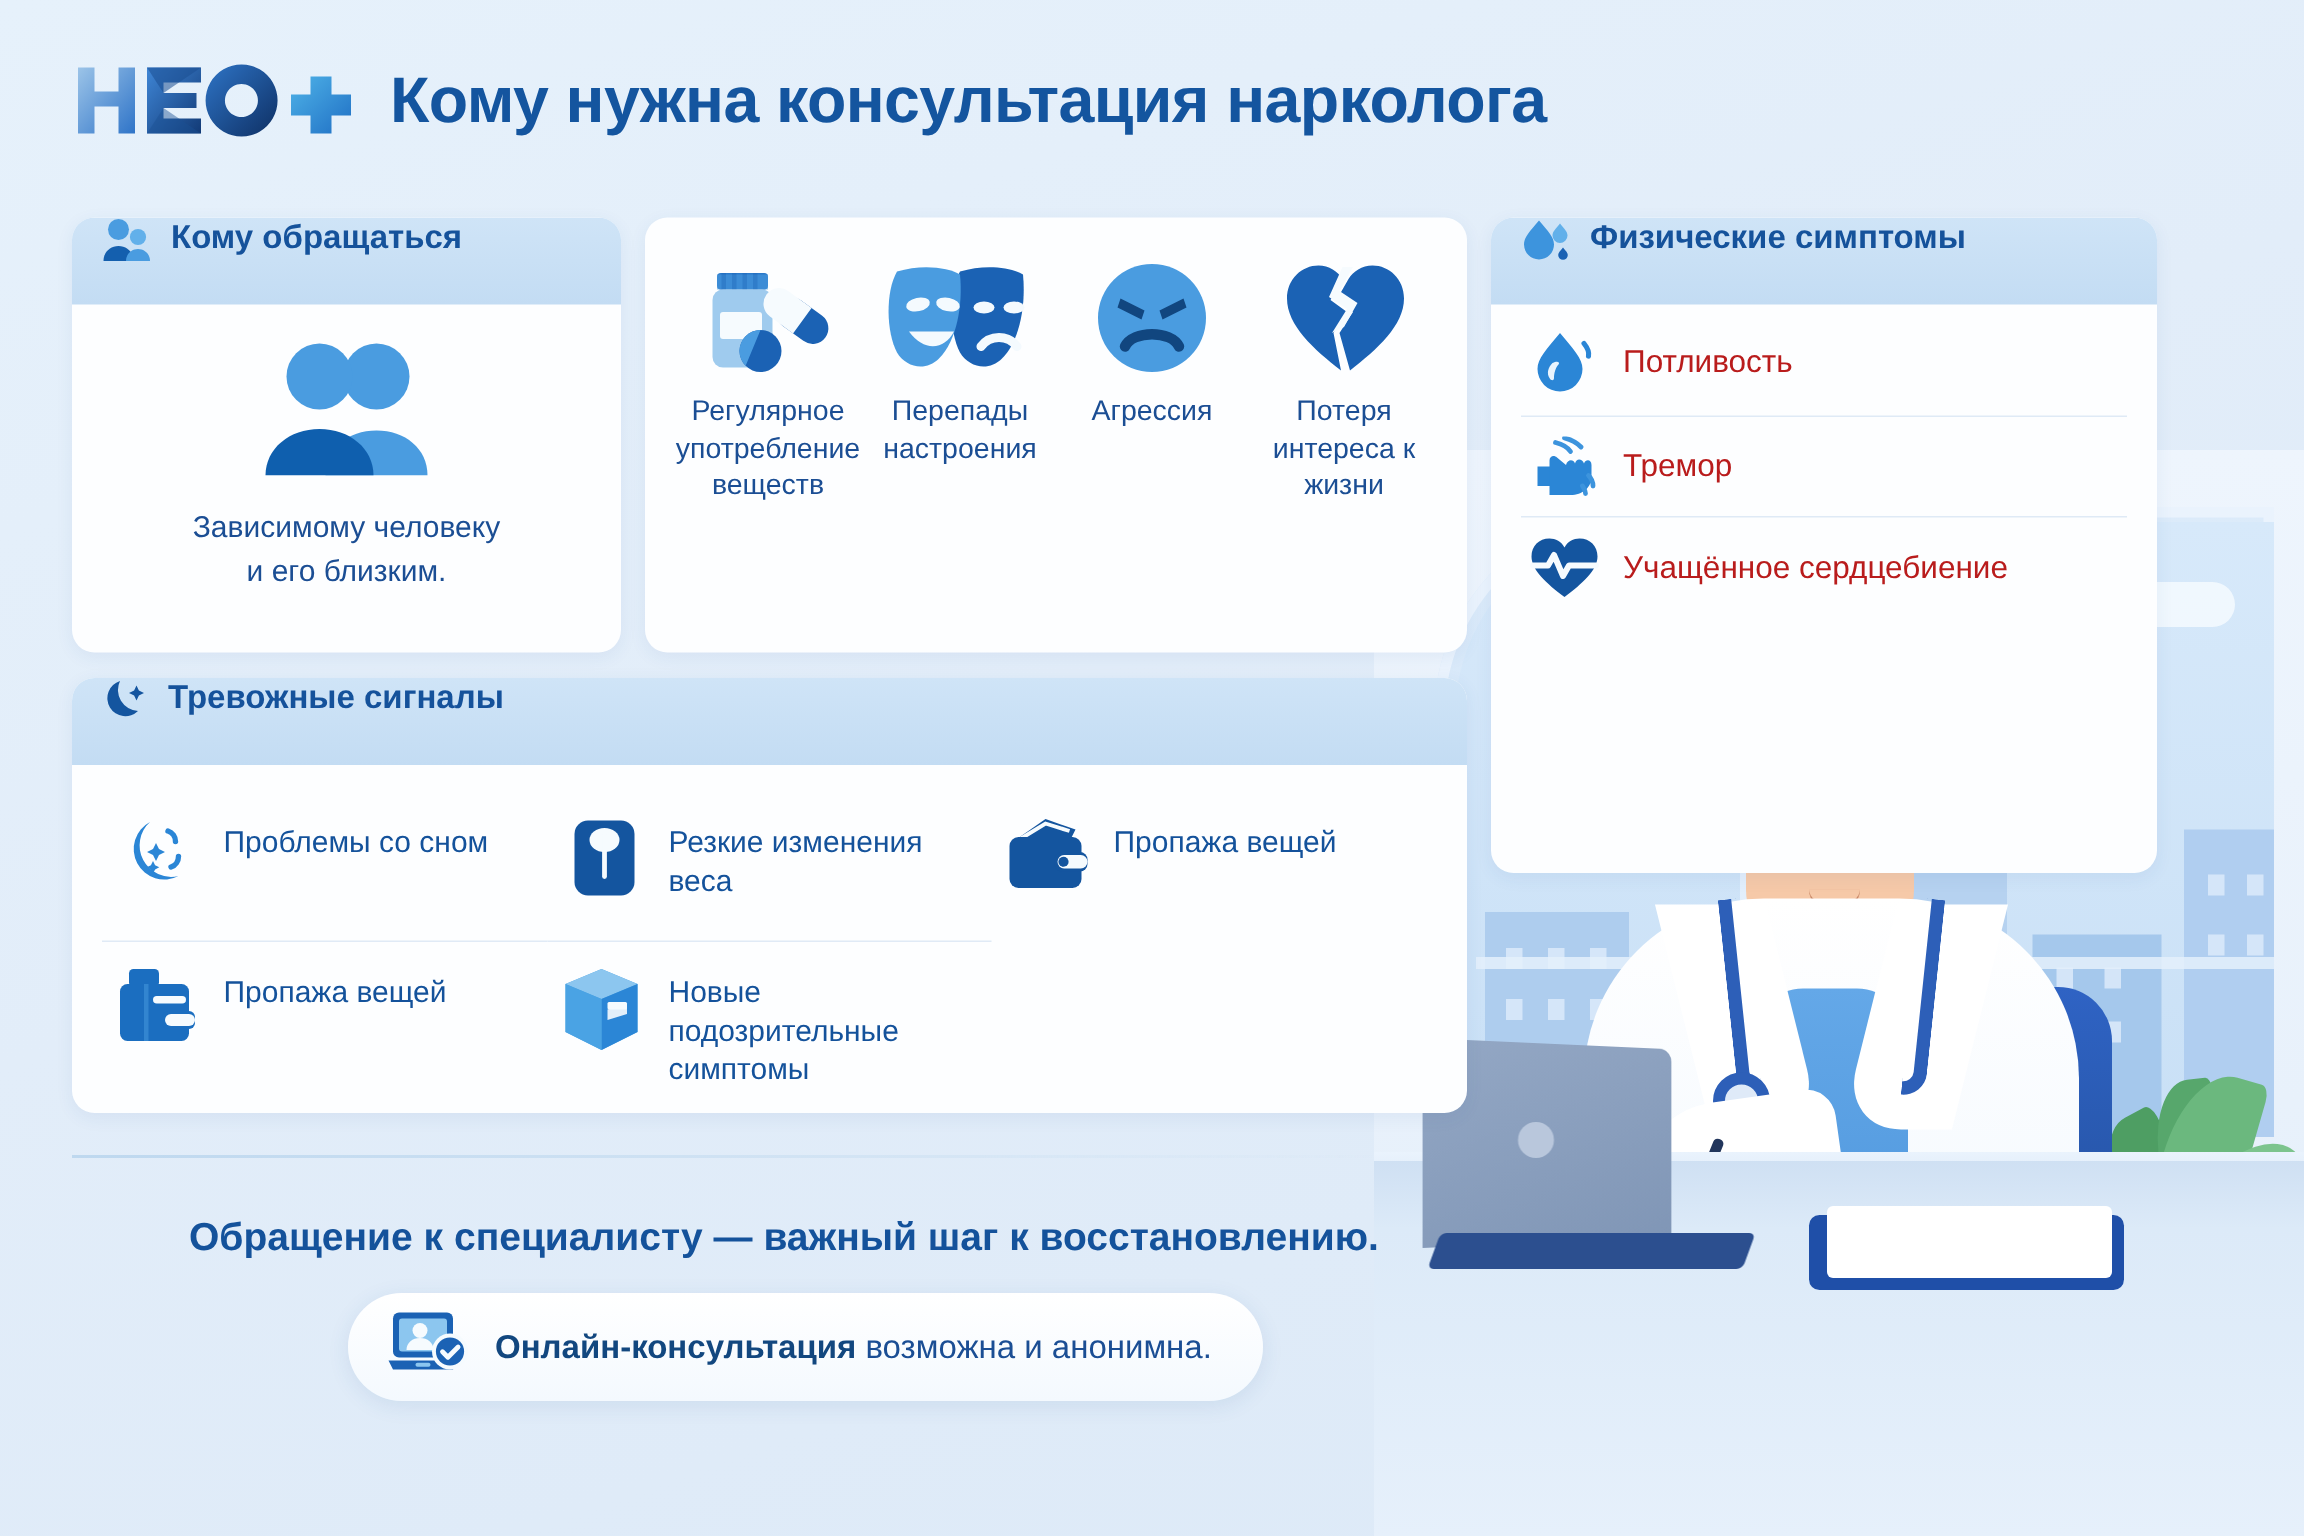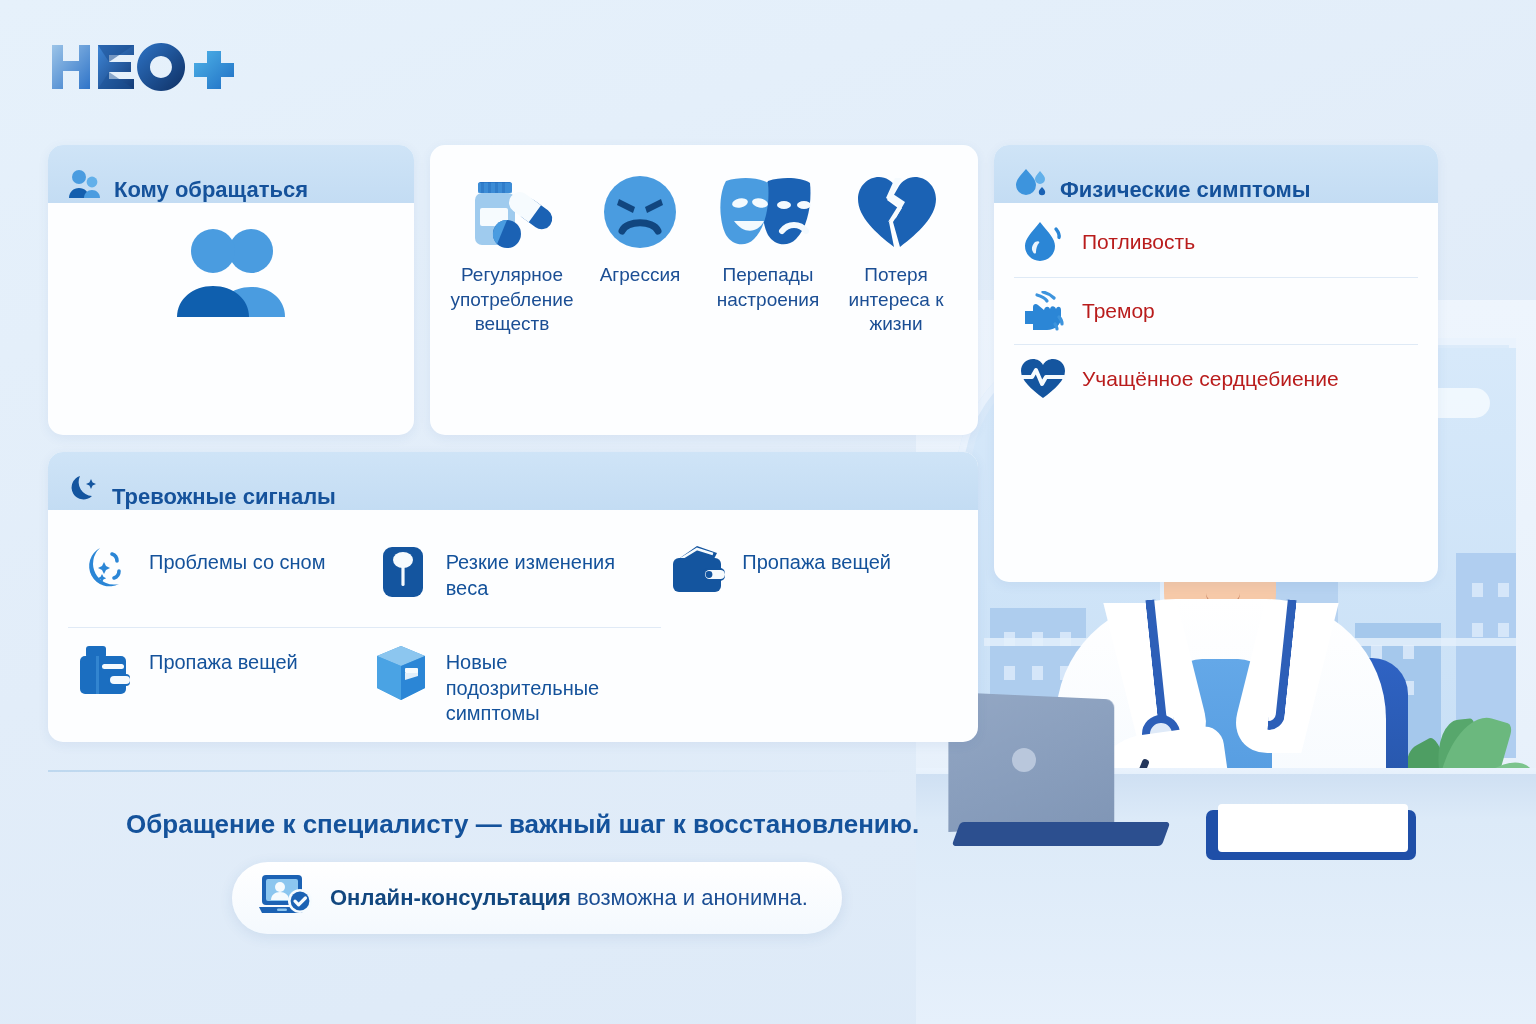--- a/index.html
+++ b/index.html
@@ -189,21 +189,21 @@
 
   
   .card {
     position: absolute;
     background: #fdfeff;
     border-radius: 15px;
     box-shadow: 0 3px 12px rgba(40,90,150,.07);
     overflow: hidden;
   }
   .card-head {
-    height: 58px; display: flex; align-items: flex-end; gap: 12px;
+    height: 58px; display: flex; align-items: flex-start; gap: 12px;
     padding: 0 20px;
     background: linear-gradient(180deg, #cfe4f7 0%, #c3dcf3 100%);
   }
   .card-head .ttl { font-size: 22px; font-weight: bold; color: #15529b; white-space: nowrap; }
   .card-body { padding: 18px 20px; }
 
   
   #card-who       { left: 48px;  top: 145px; width: 366px; height: 290px; }
   #card-signs     { left: 430px; top: 145px; width: 548px; height: 290px; }
   #card-physical  { left: 994px; top: 145px; width: 444px; height: 437px; }
@@ -377,20 +377,21 @@
 
       <path d="M50 8 h36 v10 H61 v7 h22 v10 H61 v7 h25 v10 H50 Z" fill="url(#gE)"></path>
       <path d="M50 8 h36 l-25 17 Z" fill="#1b4f92" opacity=".55"></path>
       <path d="M50 52 h36 l-25 -17 Z" fill="#1b4f92" opacity=".45"></path>
 
       <path d="M113 6 a24 24 0 1 0 .1 0 Z M113 19 a11 11 0 1 1 -.1 0 Z" fill="url(#gO)"></path>
 
       <path d="M159 14 h14 v12 h13 v14 h-13 v12 h-14 V40 h-13 V26 h13 Z" fill="url(#gP)" rx="3"></path>
     </svg>
   </div>
+  <div class="page-title">Кому нужна консультация нарколога</div>
 </div>
 
 <div class="card" id="card-who">
   <div class="card-head">
     <span>
       <svg width="34" height="30" viewBox="0 0 34 30">
           <circle cx="11" cy="8" r="7" fill="#4a9ce0"></circle>
           <path d="M1 29c0-6 4.5-10 10-10s10 4 10 10z" fill="#145fae"></path>
           <circle cx="24" cy="13" r="5.4" fill="#62b0ea"></circle>
           <path d="M16 29c0-4.6 3.6-8 8-8s8 3.4 8 8z" fill="#4a9ce0"></path>
@@ -400,20 +401,24 @@
   </div>
   <div class="card-body who-body">
     <span>
       <svg width="132" height="92" viewBox="0 0 132 92">
         <circle cx="86" cy="26" r="22" fill="#4a9ce0"></circle>
         <path d="M52 92c0-18 15-30 34-30s34 12 34 30z" fill="#4a9ce0"></path>
         <circle cx="48" cy="26" r="22" fill="#4a9ce0"></circle>
         <path d="M12 92c0-18 16-31 36-31s36 13 36 31z" fill="#0f5fae"></path>
       </svg>
     </span>
+    <div class="who-text">
+      <div>Зависимому человеку</div>
+      <div>и его близким.</div>
+    </div>
   </div>
 </div>
 
 <div class="card" id="card-signs">
   <div class="card-body">
     <div class="signs-grid">
 
       <div class="sign-item">
         <div class="sign-ico">
           <svg width="92" height="76" viewBox="0 0 92 76">
@@ -431,44 +436,44 @@
             </g>
             <circle cx="41" cy="60" r="14" fill="#1b62b4"></circle>
             <path d="M41 46a14 14 0 0 0-9.9 23.9Z" fill="#4a9ce0"></path>
           </svg>
         </div>
         <div class="sign-lbl">Регулярное употребление веществ</div>
       </div>
 
       <div class="sign-item">
         <div class="sign-ico">
-          <svg width="78" height="78" viewBox="0 0 78 78">
-            <circle cx="39" cy="39" r="36" fill="#4a9ce0"></circle>
-            <path d="M18 26 l16 8 -2 6 -16 -8z" fill="#11467f"></path>
-            <path d="M60 26 l-16 8 2 6 16 -8z" fill="#11467f"></path>
-            <path d="M21 58c5-11 31-11 36 0" stroke="#11467f" stroke-width="7" fill="none" stroke-linecap="round"></path>
-          </svg>
-        </div>
-        <div class="sign-lbl">Агрессия</div>
-      </div>
-
-      <div class="sign-item">
-        <div class="sign-ico">
           <svg width="100" height="78" viewBox="0 0 100 78">
             <path d="M50 8c16-5 34-3 42 2 2 20-2 44-14 56-9 9-22 6-28-4-7-13-8-40 0-54z" fill="#1b62b4"></path>
             <ellipse cx="66" cy="32" rx="7" ry="4" fill="#f4fafe"></ellipse>
             <ellipse cx="86" cy="32" rx="7" ry="4" fill="#f4fafe"></ellipse>
             <path d="M64 58c6-8 18-8 24 0" stroke="#f4fafe" stroke-width="6" fill="none" stroke-linecap="round"></path>
             <path d="M8 8c16-5 34-3 42 2 2 20-2 44-14 56-9 9-22 6-28-4C1 49 0 22 8 8z" fill="#4a9ce0"></path>
             <ellipse cx="22" cy="30" rx="8" ry="4.5" fill="#f4fafe" transform="rotate(-12 22 30)"></ellipse>
             <ellipse cx="42" cy="30" rx="8" ry="4.5" fill="#f4fafe" transform="rotate(12 42 30)"></ellipse>
             <path d="M16 48c10 14 24 12 30 0z" fill="#f4fafe"></path>
           </svg>
         </div>
         <div class="sign-lbl">Перепады настроения</div>
+      </div>
+
+      <div class="sign-item">
+        <div class="sign-ico">
+          <svg width="78" height="78" viewBox="0 0 78 78">
+            <circle cx="39" cy="39" r="36" fill="#4a9ce0"></circle>
+            <path d="M18 26 l16 8 -2 6 -16 -8z" fill="#11467f"></path>
+            <path d="M60 26 l-16 8 2 6 16 -8z" fill="#11467f"></path>
+            <path d="M21 58c5-11 31-11 36 0" stroke="#11467f" stroke-width="7" fill="none" stroke-linecap="round"></path>
+          </svg>
+        </div>
+        <div class="sign-lbl">Агрессия</div>
       </div>
 
       <div class="sign-item">
         <div class="sign-ico">
           <svg width="84" height="78" viewBox="0 0 84 78">
             <path d="M40 74C22 60 4 44 4 26 4 13 14 4 25 4c7 0 13 4 16 9l-8 14 11 8-9 14z" fill="#1b62b4"></path>
             <path d="M44 74c18-14 36-30 36-48C80 13 70 4 59 4c-7 0-13 4-16 9l-8 14 11 8-9 14z" fill="#1b62b4" transform="translate(2 0)"></path>
             <path d="M41 5 l-9 20 12 8 -10 16 8 -4 9 -16 -12 -8 9 -16z" fill="#f6fbfe"></path>
           </svg>
         </div>

